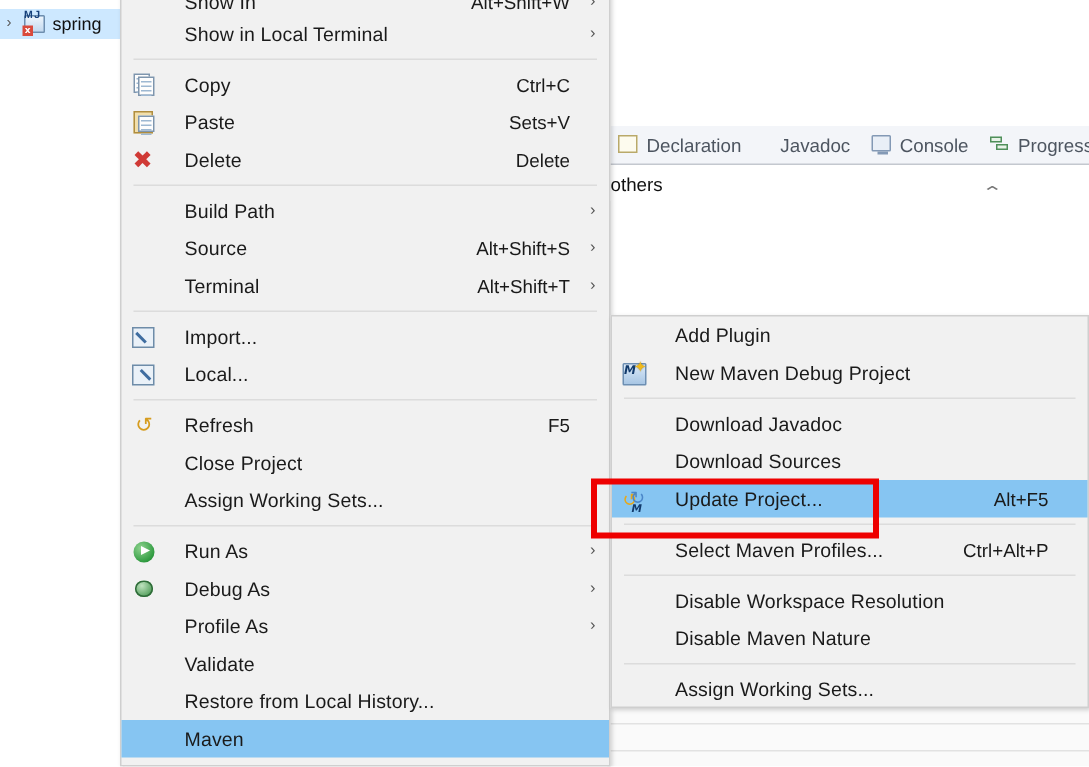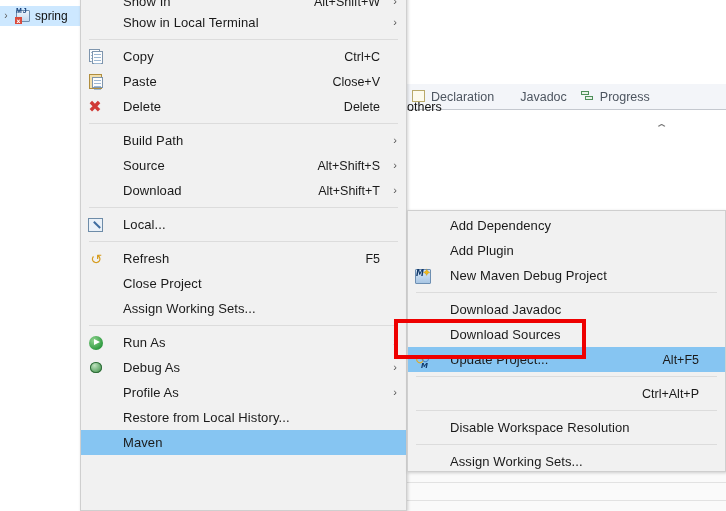--- a/index.html
+++ b/index.html
@@ -251,32 +251,38 @@
             <i class="tabico-decl"></i>
           </span>
         <span>Declaration</span>
       </div>
       <div class="tab" style="padding-left:0">
         <span class="tab-ico" style="width:0"></span>
         <span>Javadoc</span>
       </div>
       <div class="tab">
         <span class="tab-ico">
+            <i class="tabico-cons"></i>
+          </span>
+        <span>Console</span>
+      </div>
+      <div class="tab">
+        <span class="tab-ico">
             <i class="tabico-prog"></i>
           </span>
         <span>Progress</span>
       </div>
 
     </div>
 
     <div class="msg-strip"></div>
     <div class="collapse-chev">⌃</div>
 
     <div style="position:absolute;left:0;top:100px;height:18px;right:0;">
-      <span style="position:absolute;left:2px;top:0;font-size:12.5px;color:#111;">others</span>
+      <span style="position:absolute;left:2px;top:16px;font-size:12.5px;color:#111;">others</span>
     </div>
 
 
     <div class="bottom-panel">
       <i></i>
       <i class="b2"></i>
     </div>
   </div>
 </div>
 
@@ -301,21 +307,21 @@
     </span>
     <span class="lbl">Copy</span>
     <span class="acc">Ctrl+C</span>
   </div>
   <div class="mi">
     <span class="ico">
       <i style="position:absolute;left:3px;top:1px;width:13px;height:15px;background:#f2dfab;border:1px solid #b08d3e;box-sizing:border-box;"></i>
       <i class="pg" style="left:6px;top:4px;height:11px;"></i>
     </span>
     <span class="lbl">Paste</span>
-    <span class="acc">Close+V</span>
+    <span class="acc">Sets+V</span>
   </div>
   <div class="mi">
     <span class="ico">
         <i class="xmark">✖</i>
       </span>
     <span class="lbl">Delete</span>
     <span class="acc">Delete</span>
   </div>
 
   <div class="sep full"></div>
@@ -323,27 +329,33 @@
   <div class="mi">
     <span class="lbl">Build Path</span>
     <span class="sub">›</span>
   </div>
   <div class="mi">
     <span class="lbl">Source</span>
     <span class="acc">Alt+Shift+S</span>
     <span class="sub">›</span>
   </div>
   <div class="mi">
-    <span class="lbl">Download</span>
+    <span class="lbl">Terminal</span>
     <span class="acc">Alt+Shift+T</span>
     <span class="sub">›</span>
   </div>
 
   <div class="sep full"></div>
 
+  <div class="mi">
+    <span class="ico">
+        <i class="boxarrow"></i>
+      </span>
+    <span class="lbl">Import...</span>
+  </div>
   <div class="mi">
     <span class="ico">
         <i class="boxarrow" style="transform:rotate(180deg);"></i>
       </span>
     <span class="lbl">Local...</span>
   </div>
 
   <div class="sep full"></div>
 
   <div class="mi">
@@ -374,33 +386,33 @@
         <i class="bug-ico"></i>
       </span>
     <span class="lbl">Debug As</span>
     <span class="sub">›</span>
   </div>
   <div class="mi">
     <span class="lbl">Profile As</span>
     <span class="sub">›</span>
   </div>
   <div class="mi">
+    <span class="lbl">Validate</span>
+  </div>
+  <div class="mi">
     <span class="lbl">Restore from Local History...</span>
   </div>
   <div class="mi sel">
     <span class="lbl">Maven</span>
 
   </div>
 
 </div>
 
 <div class="menu" id="menu-maven">
-  <div class="mi" style="margin-top:2px;">
-    <span class="lbl">Add Dependency</span>
-  </div>
   <div class="mi">
     <span class="lbl">Add Plugin</span>
   </div>
   <div class="mi">
     <span class="ico">
       <i class="mvnproj">
           <i class="star">✦</i>
         </i>
     </span>
     <span class="lbl">New Maven Debug Project</span>
@@ -422,28 +434,32 @@
           <i class="m">M</i>
         </i>
     </span>
     <span class="lbl">Update Project...</span>
     <span class="acc">Alt+F5</span>
   </div>
 
   <div class="sep full"></div>
 
   <div class="mi">
+    <span class="lbl">Select Maven Profiles...</span>
     <span class="acc">Ctrl+Alt+P</span>
   </div>
 
   <div class="sep full"></div>
 
   <div class="mi">
     <span class="lbl">Disable Workspace Resolution</span>
   </div>
+  <div class="mi">
+    <span class="lbl">Disable Maven Nature</span>
+  </div>
 
   <div class="sep full"></div>
 
   <div class="mi">
     <span class="lbl">Assign Working Sets...</span>
   </div>
 </div>
 
 <div id="redbox"></div>
 

